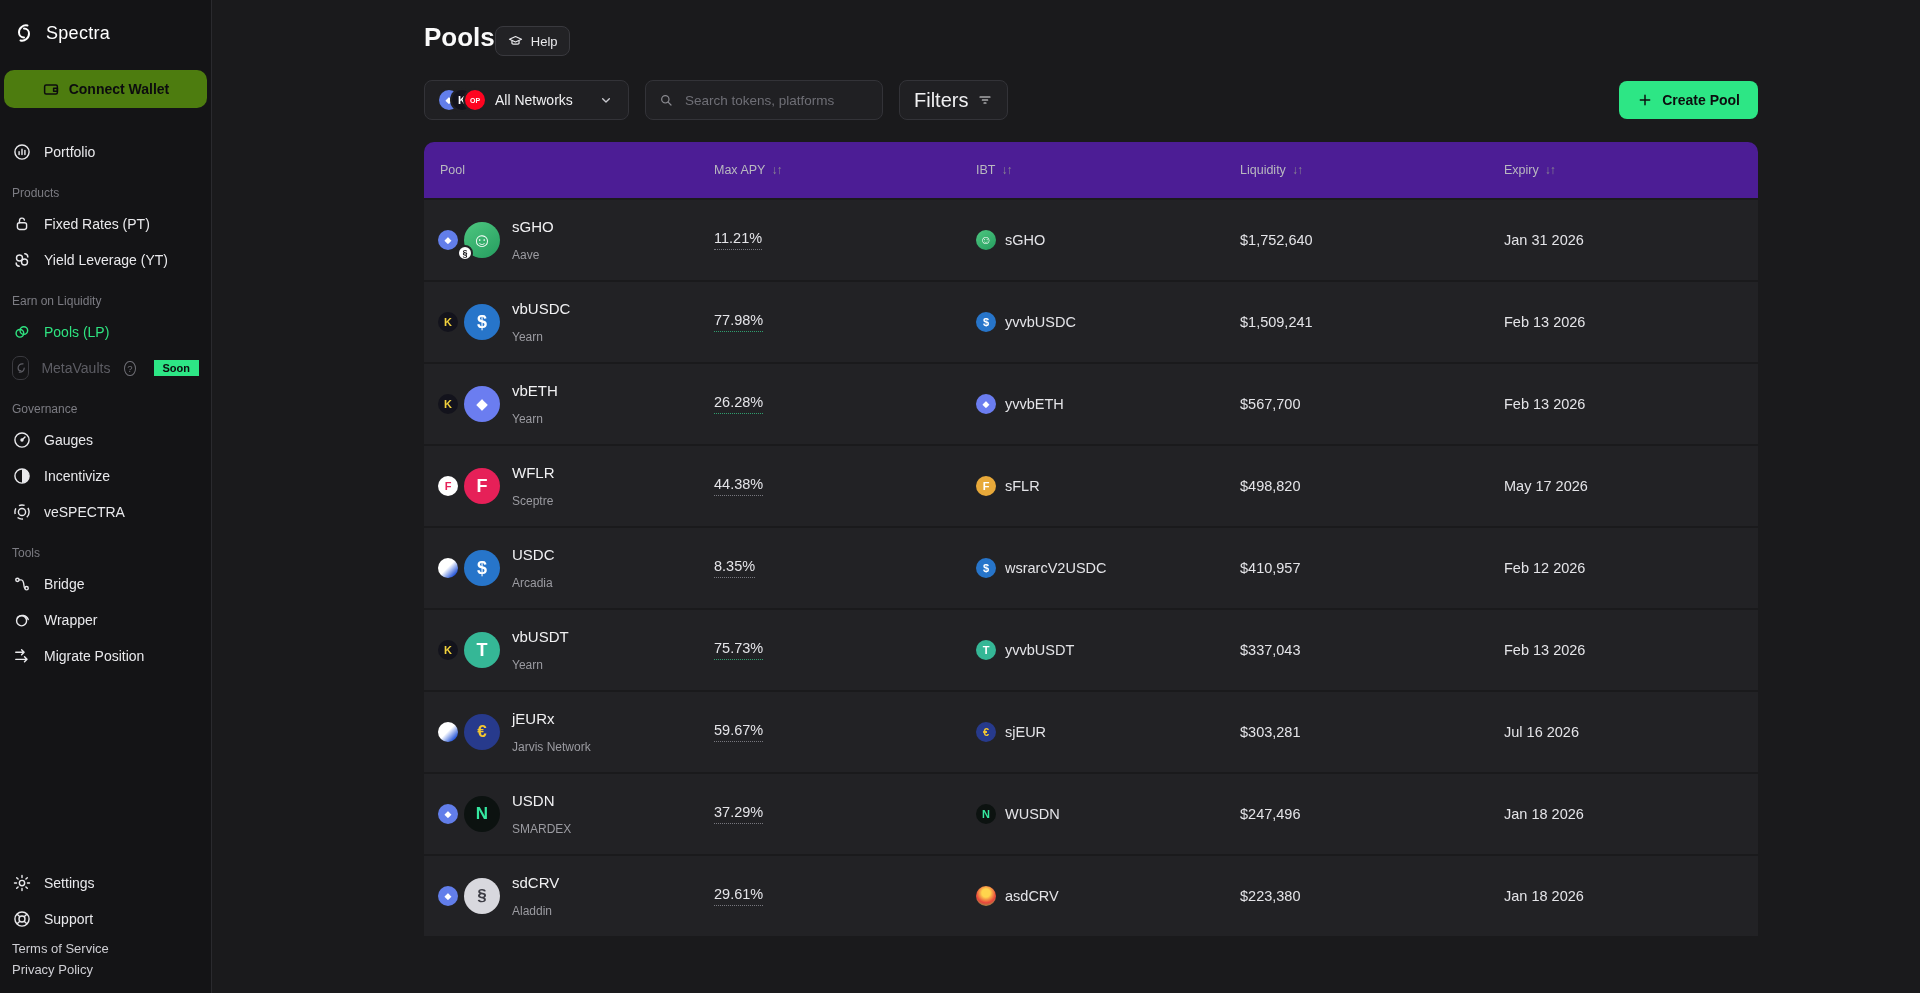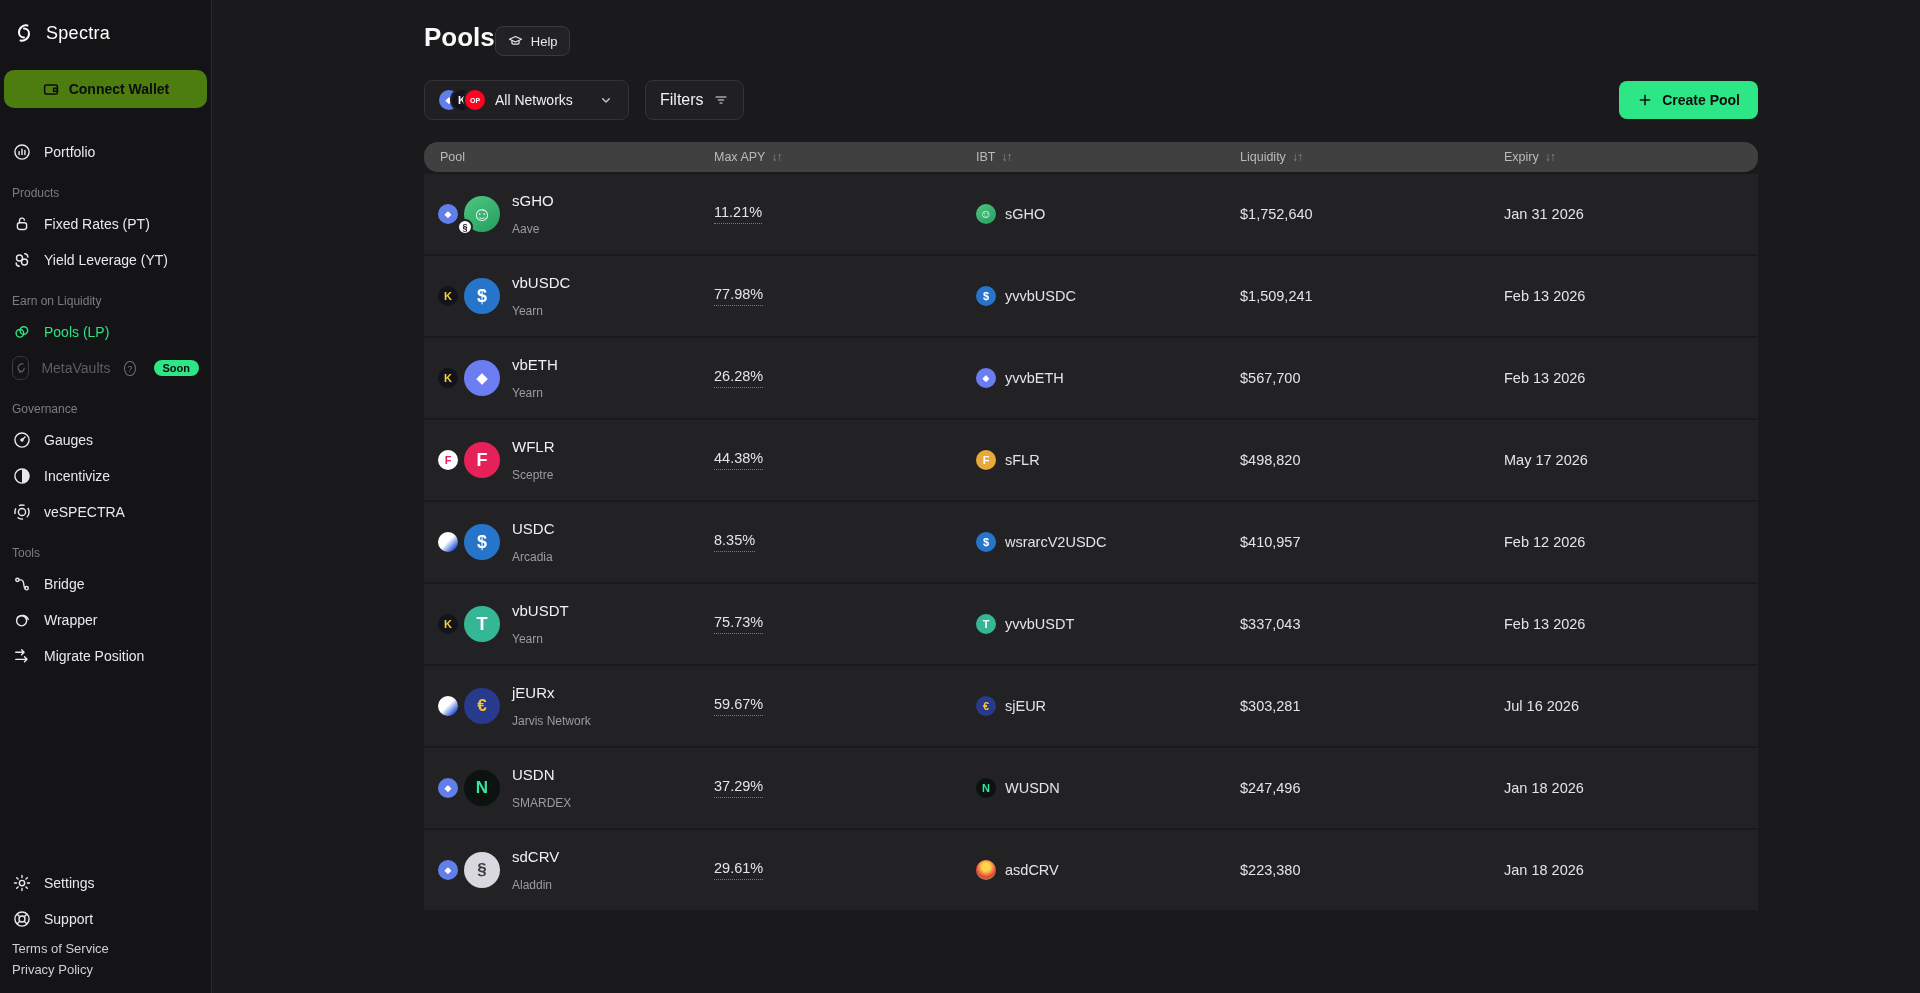--- a/index.html
+++ b/index.html
@@ -41,21 +41,21 @@
     width:24px; height:24px; border:1px solid #3a3a3f; border-radius:7px;
     display:flex; align-items:center; justify-content:center; color:#5d5d64;
   }
   .qmark {
     width:15px; height:15px; border:1.3px solid #6f6f76; border-radius:50%;
     font-size:9.5px; color:#6f6f76; display:inline-flex; align-items:center; justify-content:center;
     margin-left:2px;
   }
   .soon-badge {
     margin-left:6px; background:#2de685; color:#0c0c0e;
-    font-size:11px; font-weight:700; padding:2px 9px; border-radius:8px;
+    font-size:11px; font-weight:700; padding:2px 9px; border-radius:0;
   }
   .side-spacer { flex:1; }
   .footer-links { padding:4px 8px 0; display:flex; flex-direction:column; gap:6px; }
   .footer-link { font-size:13px; color:#cfcfd4; cursor:pointer; }
 
   
   .main { flex:1; position:relative; }
   .content { padding:22px 0 0 212px; width:1546px; }
   .title-row { display:flex; align-items:flex-start; justify-content:flex-start; width:1334px; }
   .page-title { font-size:26px; font-weight:700; color:#fafafa; }
@@ -82,42 +82,42 @@
   .select-label { font-size:14px; color:#f0f0f2; margin-right:14px; }
   .search-box {
     height:40px; width:238px; background:#202023; border:1px solid #333338; border-radius:8px;
     display:flex; align-items:center; padding:0 12px; gap:9px;
   }
   .search-box input {
     background:transparent; border:none; outline:none; color:#d9d9de;
     font-size:13.5px; width:170px; font-family:inherit;
   }
   .search-box input::placeholder { color:#6f6f76; }
-  .filters-btn { font-size:16px; color:#f0f0f2; gap:9px; }
+  .filters-btn { font-size:20px; color:#f0f0f2; gap:9px; }
   .toolbar-spacer { flex:1; }
   .create-btn {
     height:38px; background:#2de685; border-radius:8px; color:#0c0c0e;
     font-size:14px; font-weight:700; display:flex; align-items:center; gap:9px;
     padding:0 18px; cursor:pointer;
   }
 
   .chips { margin-top:16px; display:flex; gap:10px; }
   .chip {
     height:26px; padding:0 12px; border-radius:13px; background:#39393f;
     color:#c9c9ce; font-size:12.5px; display:inline-flex; align-items:center; cursor:pointer;
   }
 
   
   .table { margin-top:22px; width:1334px; border-radius:10px 10px 0 0; overflow:hidden; }
   .thead, .trow {
     display:grid;
     grid-template-columns:274px 262px 264px 264px 270px;
     align-items:center;
   }
-  .thead { height:30px; background:#404040; font-size:12.5px; color:#b9b9bf;border-radius:14px; }
+  .thead { height:56px; background:#4c1d95; font-size:12.5px; color:#b9b9bf; }
   .thead .hcell { padding-left:16px; display:flex; align-items:center; gap:6px; }
   .sort-glyph { font-size:12px; color:#8a8a90; letter-spacing:-1px; }
   .trow { height:80px; background:#222225; margin-top:2px; cursor:pointer; }
   .cell { padding-left:16px; font-size:14.5px; color:#e4e4e8; }
   .pool-cell { display:flex; align-items:center; padding-left:14px; }
   .net-ic {
     width:20px; height:20px; min-width:20px; border-radius:50%;
     display:inline-flex; align-items:center; justify-content:center; font-weight:700;
     margin-right:6px;
   }
@@ -344,20 +344,29 @@
           </span>
           <span class="select-label">All Networks</span>
         </span>
         <span>
           <svg width="16" height="16" viewBox="0 0 24 24" fill="none" stroke="#c9c9ce" stroke-width="2" stroke-linecap="round" stroke-linejoin="round">
               <path d="M7 10l5 5 5-5"></path>
             </svg>
         </span>
       </div>
 
+      <div class="search-box">
+        <span>
+          <svg width="16" height="16" viewBox="0 0 24 24" fill="none" stroke="#8a8a90" stroke-width="1.8" stroke-linecap="round">
+              <circle cx="11" cy="11" r="5.5"></circle>
+              <path d="M15.2 15.2L19.5 19.5"></path>
+            </svg>
+        </span>
+        <input placeholder="Search tokens, platforms" style="">
+      </div>
 
       <div class="filters-btn">
         <span>Filters</span>
         <span>
           <svg width="16" height="16" viewBox="0 0 24 24" fill="none" stroke="#e9e9ec" stroke-width="1.8" stroke-linecap="round">
               <path d="M4.5 7.5h15M8 12h8M10.5 16.5h3"></path>
             </svg>
         </span>
       </div>
 

